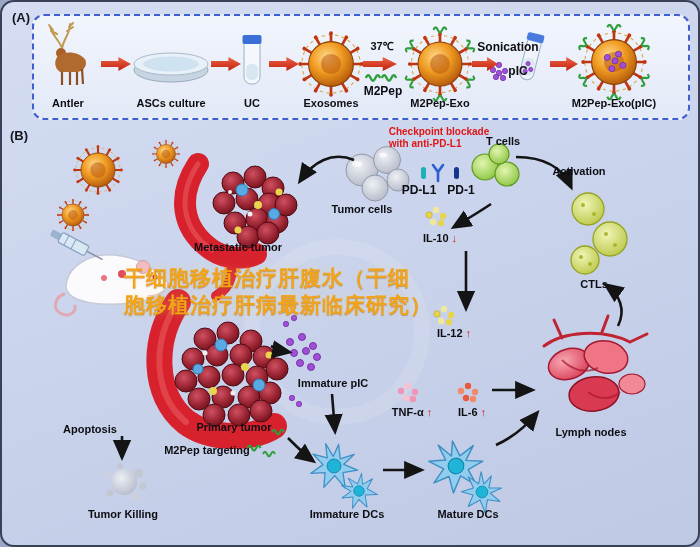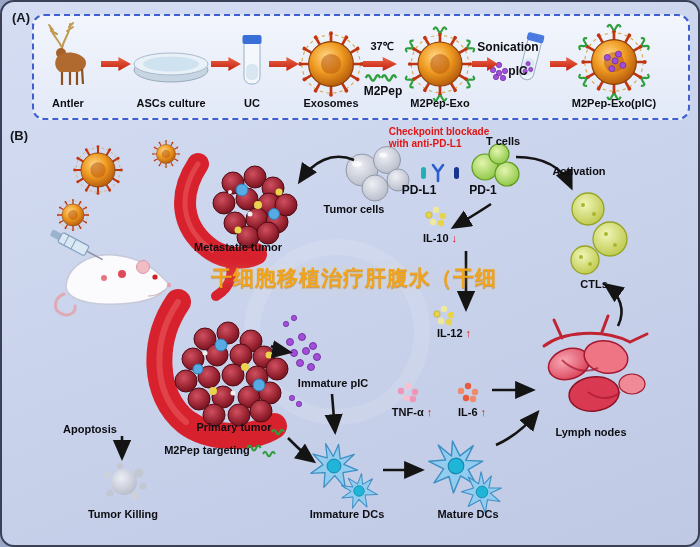--- a/index.html
+++ b/index.html
@@ -10,21 +10,21 @@
           background:linear-gradient(#f2f5fc,#e2e9f7)}
   .tag{position:absolute;font-weight:bold;font-size:13px;color:#15161c;z-index:12}
   .lbl{position:absolute;transform:translateX(-50%);font-weight:bold;font-size:11px;color:#0d0d12;white-space:nowrap;
        z-index:12}
   .lbl.small{font-size:12px}
   .red{color:#e31414;margin-left:3px}
   .rarrow{position:absolute;height:16px;background:linear-gradient(#ef6a4c,#c01a08);z-index:5;
           clip-path:polygon(0 32%,58% 32%,58% 6%,100% 50%,58% 94%,58% 68%,0 68%)}
   .checkpoint{position:absolute;left:437px;top:124px;transform:translateX(-50%);font-weight:bold;font-size:10px;
               color:#e01515;text-align:left;line-height:12px;z-index:12;white-space:nowrap}
-  .watermark{position:absolute;left:352px;top:262px;transform:translateX(-50%);width:460px;text-align:center;
+  .watermark{position:absolute;left:352px;top:262px;transform:translateX(-50%);width:460px;
              font-weight:bold;font-size:21px;letter-spacing:1px;line-height:27px;color:#f2a318;z-index:50;
              text-shadow:0 1px 1px rgba(150,80,0,.45),0 0 8px rgba(255,225,130,.35)}
   svg.art{position:absolute;left:0;top:0;z-index:4;overflow:visible}
 </style>
 </head>
 <body>
 
 <div class="stage">
 
   <div class="panelA"></div>
@@ -391,24 +391,24 @@
   <div class="lbl" style="left:380px;top:36px">37℃</div>
   <div class="lbl small" style="left:381px;top:82px">M2Pep</div>
   <div class="lbl small" style="left:506px;top:38px">Sonication</div>
   <div class="lbl small" style="left:516px;top:62px">pIC</div>
 
   <div class="checkpoint">
     <div>Checkpoint blockade</div>
     <div>with anti-PD-L1</div>
   </div>
 
-  <div class="lbl" style="left:352px;top:201px">Tumor cells</div>
+  <div class="lbl" style="left:360px;top:201px">Tumor cells</div>
   <div class="lbl" style="left:501px;top:133px">T cells</div>
   <div class="lbl small" style="left:417px;top:181px">PD-L1</div>
-  <div class="lbl small" style="left:481px;top:181px">PD-1</div>
+  <div class="lbl small" style="left:459px;top:181px">PD-1</div>
   <div class="lbl" style="left:577px;top:163px">Activation</div>
   <div class="lbl" style="left:592px;top:276px">CTLs</div>
   <div class="lbl" style="left:236px;top:239px">Metastatic tumor</div>
   <div class="lbl" style="left:232px;top:419px">Primary tumor</div>
   <div class="lbl" style="left:205px;top:442px">M2Pep targeting</div>
   <div class="lbl" style="left:88px;top:421px">Apoptosis</div>
   <div class="lbl" style="left:121px;top:506px">Tumor Killing</div>
   <div class="lbl" style="left:331px;top:375px">Immature pIC</div>
   <div class="lbl" style="left:345px;top:506px">Immature DCs</div>
   <div class="lbl" style="left:466px;top:506px">Mature DCs</div>
@@ -422,15 +422,16 @@
   </div>
   <div class="lbl" style="left:410px;top:404px">
     <span>TNF-α</span><span class="red">↑</span>
   </div>
   <div class="lbl" style="left:470px;top:404px">
     <span>IL-6</span><span class="red">↑</span>
   </div>
 
   <div class="watermark">
     <div>干细胞移植治疗肝腹水（干细</div>
+    <div>胞移植治疗肝病最新临床研究）</div>
   </div>
 
 </div>
 
 </body></html>

